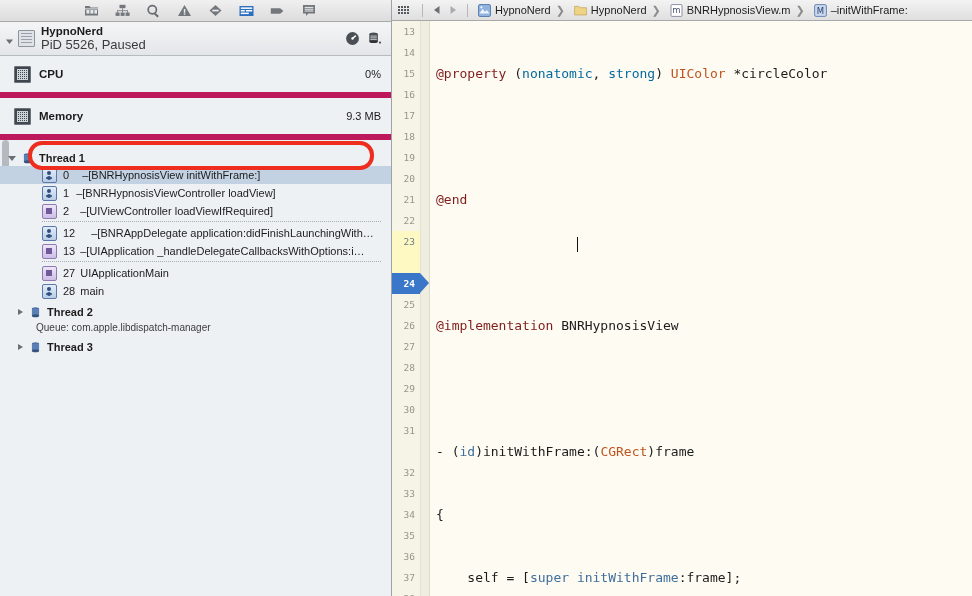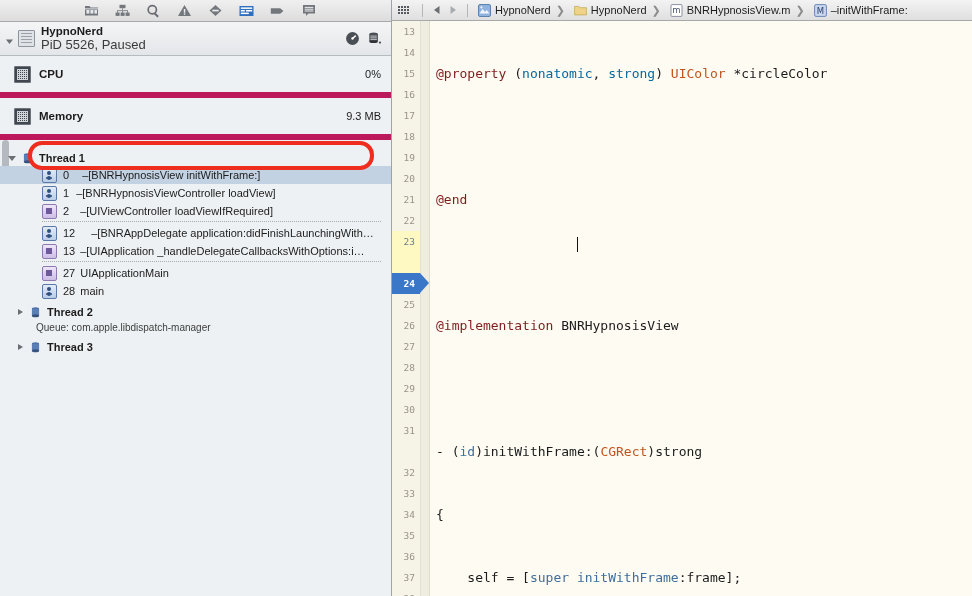--- a/index.html
+++ b/index.html
@@ -651,21 +651,21 @@
 
       <div id="gutter-fold"></div>
 
       <div id="code-lines">
         <div class="cline"><span class="kd">@property</span><span class="p"> (</span><span class="k">nonatomic</span><span class="p">, </span><span class="k">strong</span><span class="p">) </span><span class="t">UIColor</span><span class="p"> *circleColor</span></div>
         <div class="cline"></div>
         <div class="cline"><span class="kd">@end</span></div>
         <div class="cline"></div>
         <div class="cline"><span class="kd">@implementation</span><span class="p"> BNRHypnosisView</span></div>
         <div class="cline"></div>
-        <div class="cline"><span class="p">- (</span><span class="m">id</span><span class="p">)initWithFrame:(</span><span class="t">CGRect</span><span class="p">)strong</span></div>
+        <div class="cline"><span class="p">- (</span><span class="m">id</span><span class="p">)initWithFrame:(</span><span class="t">CGRect</span><span class="p">)frame</span></div>
         <div class="cline"><span class="p">{</span></div>
         <div class="cline"><span class="p">    self = [</span><span class="m">super initWithFrame</span><span class="p">:frame];</span></div>
         
         
         
         
         
         
         
         

